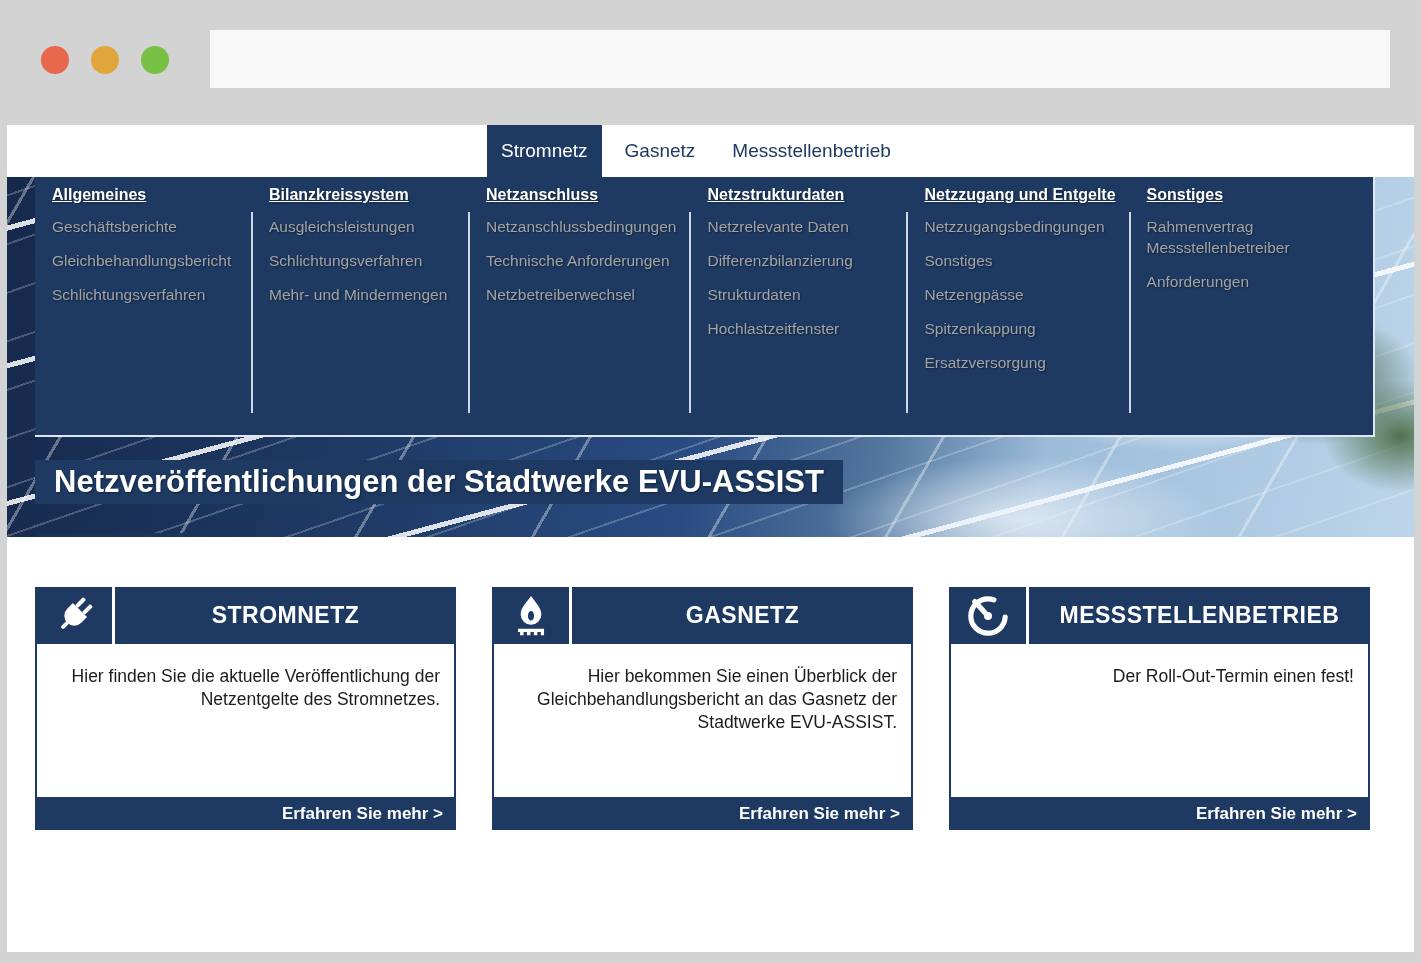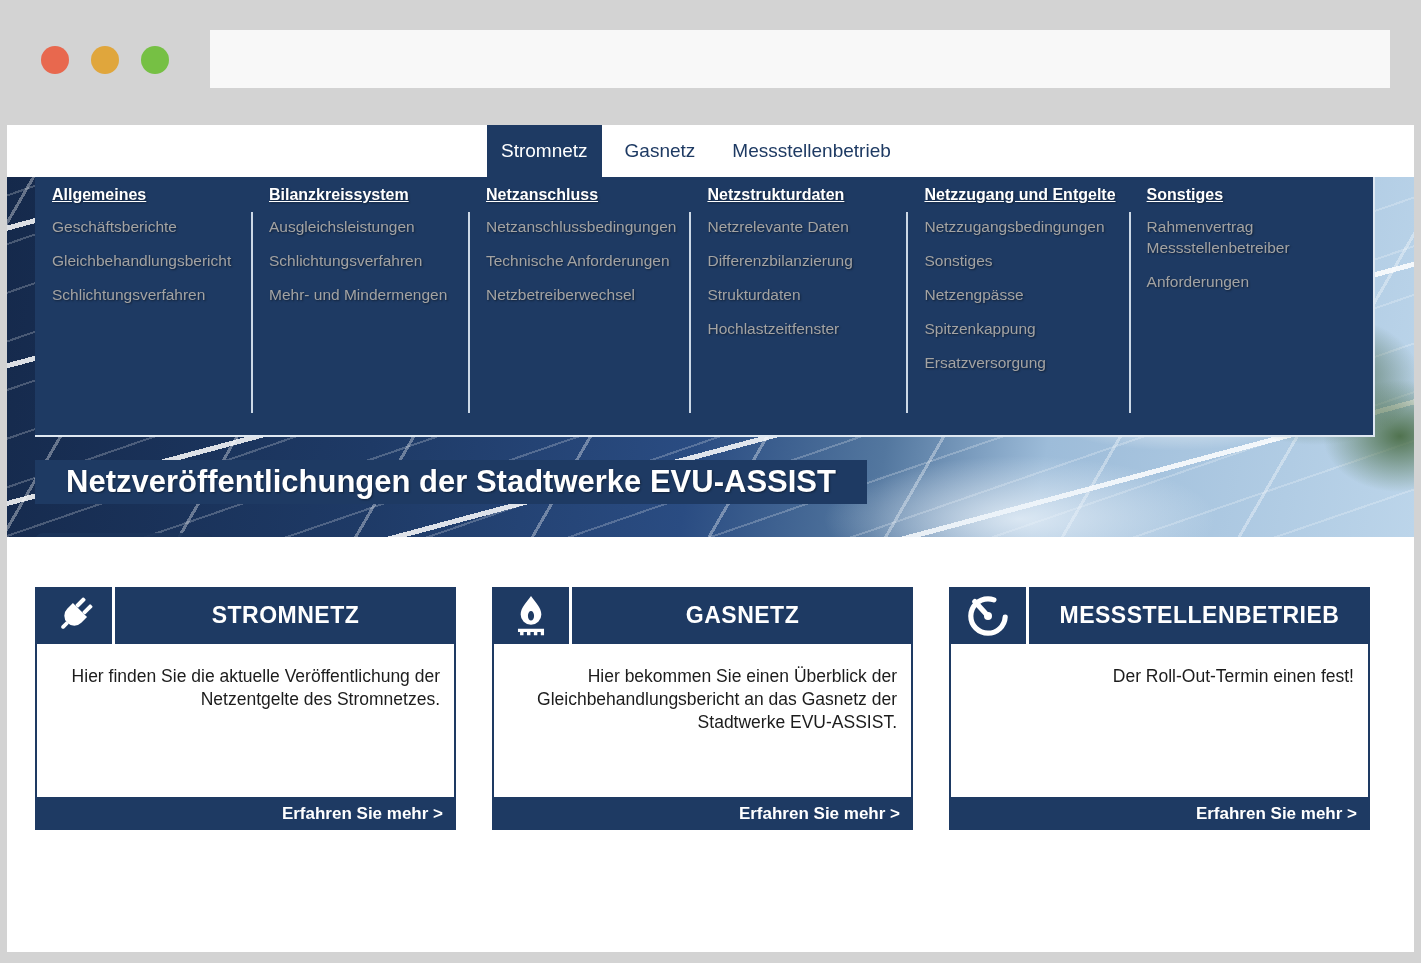--- a/index.html
+++ b/index.html
@@ -49,21 +49,21 @@
     margin-bottom:12px;cursor:pointer;text-shadow:1px 1px 2px rgba(0,0,0,0.45);white-space:nowrap;
   }
   .col-item{
     font-size:15.5px;line-height:21px;margin-bottom:13px;color:#a3a3a3;cursor:pointer;
     text-shadow:1px 1px 2px rgba(0,0,0,0.45);
   }
   
   .hero-title{
     position:absolute;left:28px;top:283px;height:44px;line-height:44px;
     background:#1e3a63;color:#fff;font-size:31px;font-weight:bold;
-    padding:0 31px;white-space:nowrap;text-shadow:1px 1px 2px rgba(0,0,0,0.4);
+    padding:0 19px;white-space:nowrap;text-shadow:1px 1px 2px rgba(0,0,0,0.4);
   }
   .hero-cta{
     position:absolute;left:28px;top:356px;height:38px;line-height:38px;
     background:rgba(27,52,90,0.92);color:#fff;font-size:16px;padding:0 17px;
     border-radius:8px;cursor:pointer;text-shadow:1px 1px 2px rgba(0,0,0,0.4);
   }
   
   .content{height:347px;background:#fff;box-sizing:border-box;padding:50px 0 0 28px;display:flex;gap:36px;}
   .card{width:421px;height:243px;display:flex;flex-direction:column;}
   .card-header{height:57px;background:#1e3a63;display:flex;flex:0 0 57px;}

